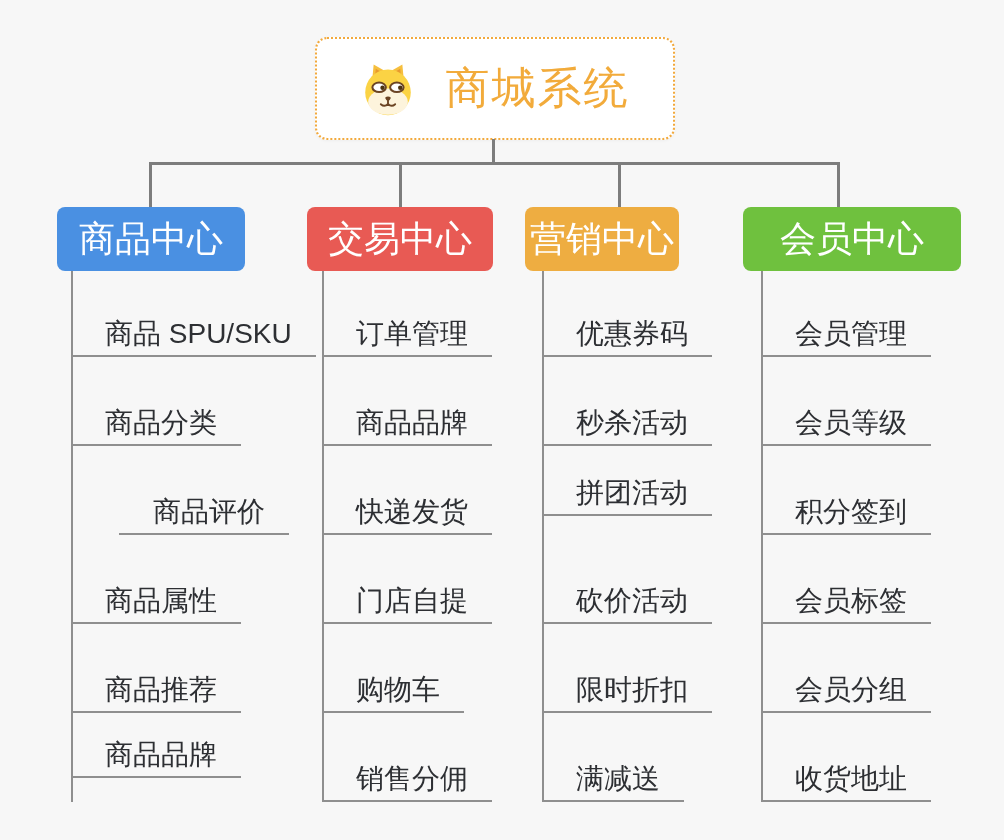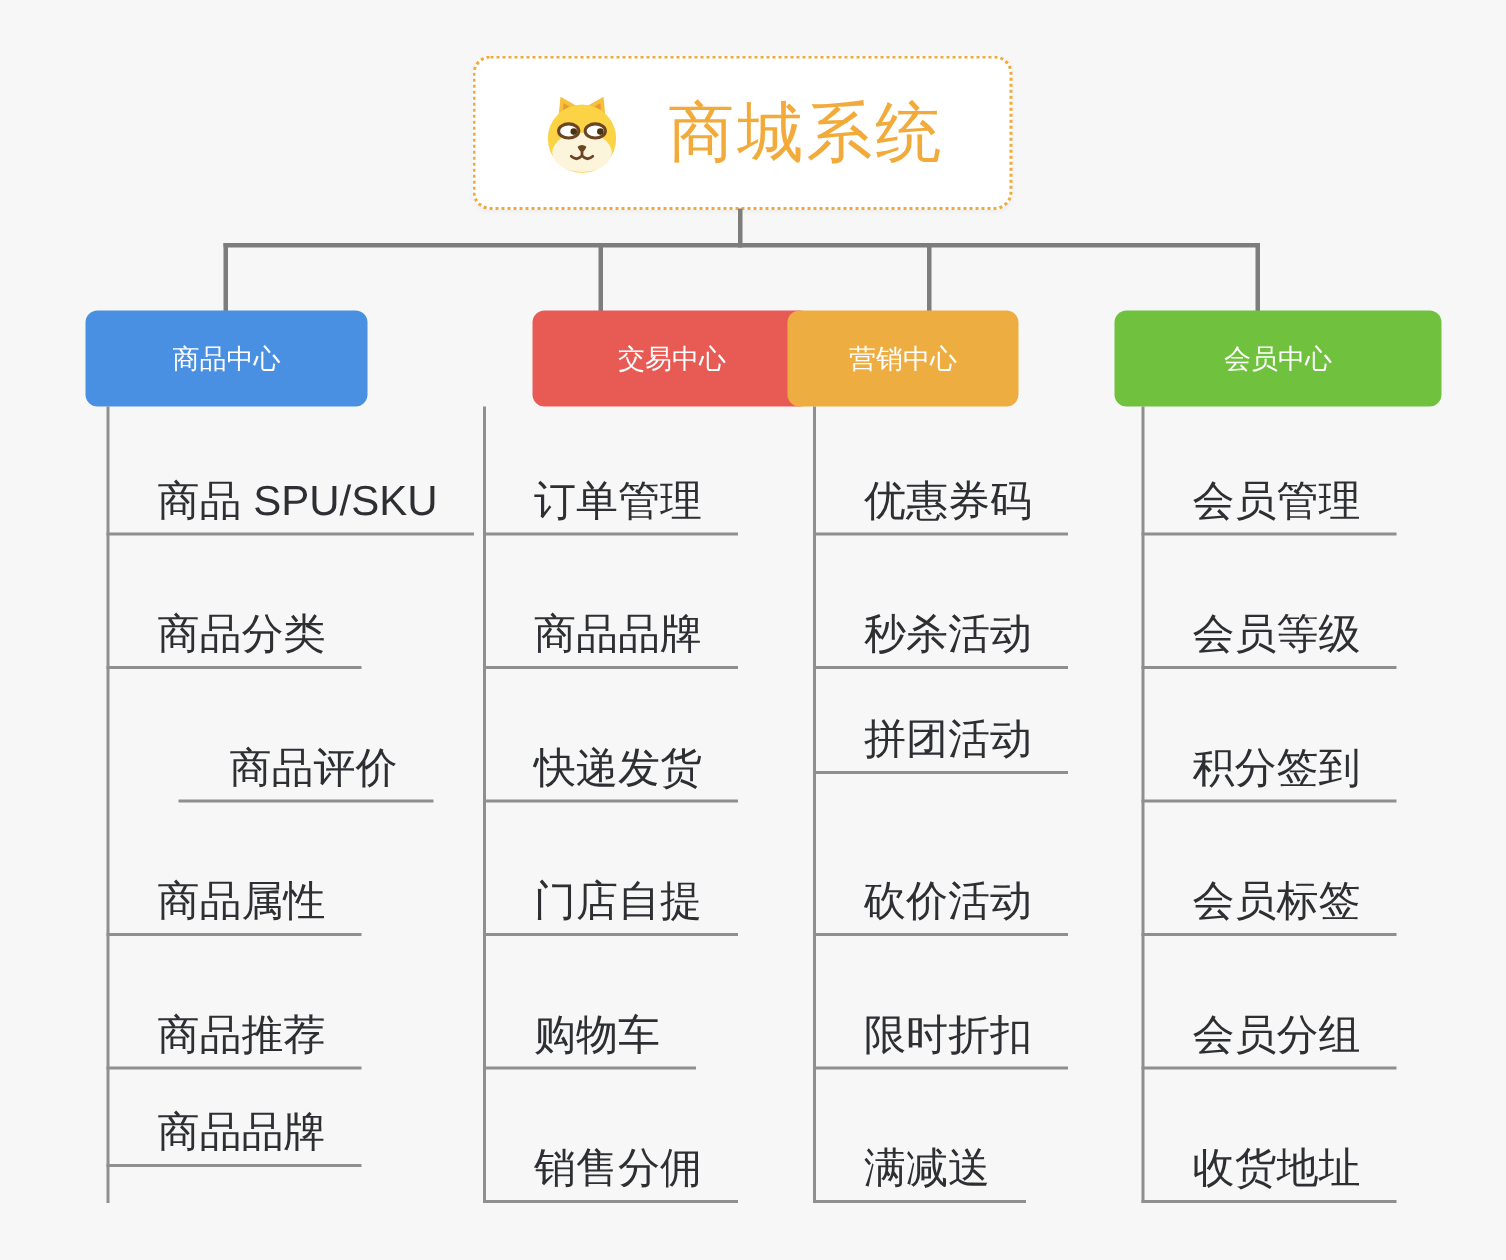--- a/index.html
+++ b/index.html
@@ -46,21 +46,21 @@
     position:absolute;
     background:#8f8f8f;
   }
   
   .branch-box{
     position:absolute;
     top:207px;
     height:64px;
     border-radius:8px;
     color:#ffffff;
-    font-size:18px;
+    font-size:36px;
     line-height:64px;
     text-align:center;
     cursor:pointer;
     white-space:nowrap;
   }
   
   .leaf{
     position:absolute;
     width:max-content;
     padding:0 24px 8px 34px;
@@ -109,21 +109,21 @@
 
   <div id="branches">
       <div class="branch-box" style="left: 57px; width: 188px; background: rgb(74, 144, 226);">商品中心</div>
       <div class="thin-line" style="left: 71px; top: 271px; width: 2px; height: 531px;"></div>
       <div class="leaf" style="left: 71px; top: 321px;">商品 SPU/SKU</div>
       <div class="leaf" style="left: 71px; top: 410px;">商品分类</div>
       <div class="leaf" style="left: 71px; top: 499px; margin-left: 48px;">商品评价</div>
       <div class="leaf" style="left: 71px; top: 588px;">商品属性</div>
       <div class="leaf" style="left: 71px; top: 677px;">商品推荐</div>
       <div class="leaf" style="left: 71px; top: 742px;">商品品牌</div>
-      <div class="branch-box" style="left: 307px; width: 186px; background: rgb(232, 90, 84); margin-left: 48px;">交易中心</div>
+      <div class="branch-box" style="left: 307px; width: 186px; background: rgb(232, 90, 84);">交易中心</div>
       <div class="thin-line" style="left: 322px; top: 271px; width: 2px; height: 531px;"></div>
       <div class="leaf" style="left: 322px; top: 321px;">订单管理</div>
       <div class="leaf" style="left: 322px; top: 410px;">商品品牌</div>
       <div class="leaf" style="left: 322px; top: 499px;">快递发货</div>
       <div class="leaf" style="left: 322px; top: 588px;">门店自提</div>
       <div class="leaf" style="left: 322px; top: 677px;">购物车</div>
       <div class="leaf" style="left: 322px; top: 766px;">销售分佣</div>
       <div class="branch-box" style="left: 525px; width: 154px; background: rgb(238, 173, 65);">营销中心</div>
       <div class="thin-line" style="left: 542px; top: 271px; width: 2px; height: 531px;"></div>
       <div class="leaf" style="left: 542px; top: 321px;">优惠券码</div>

